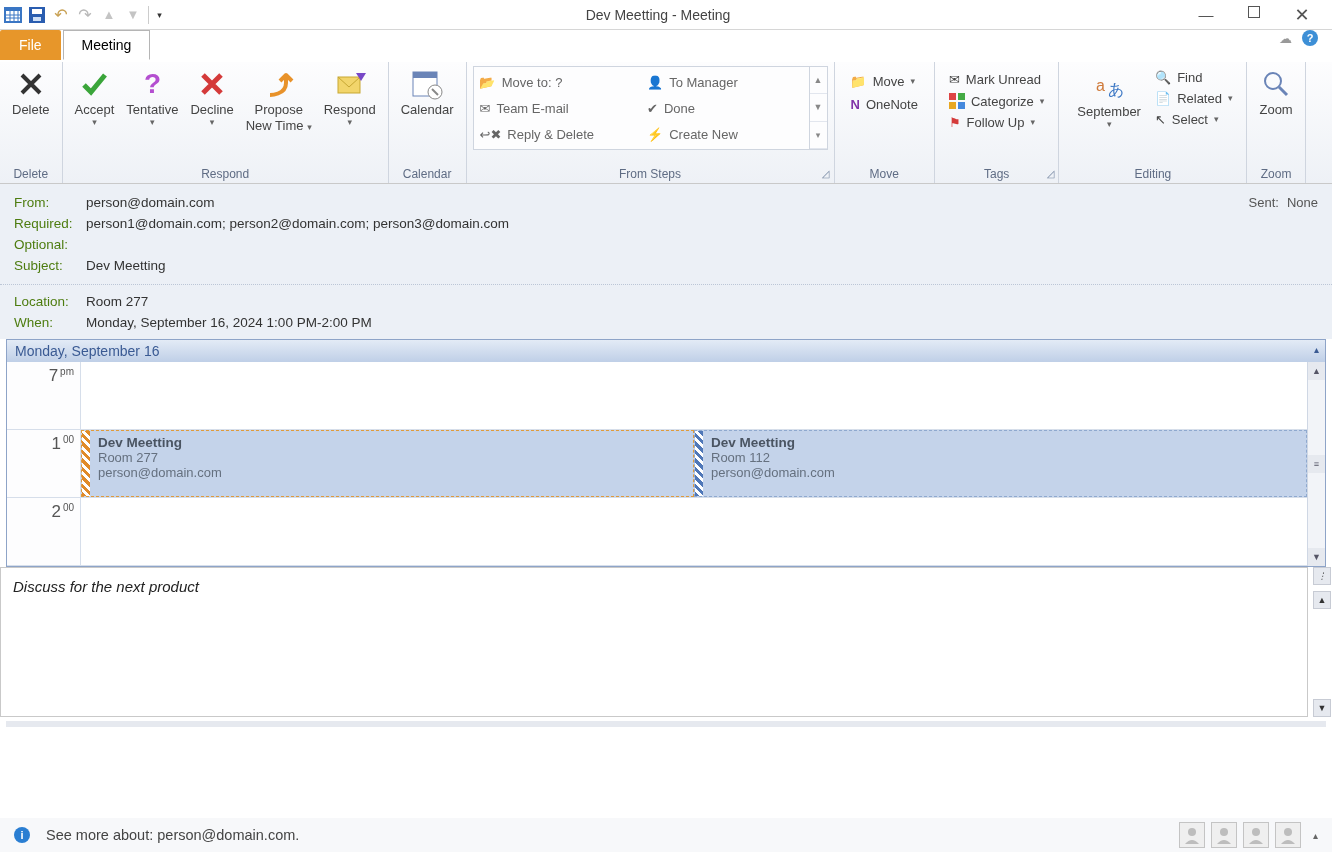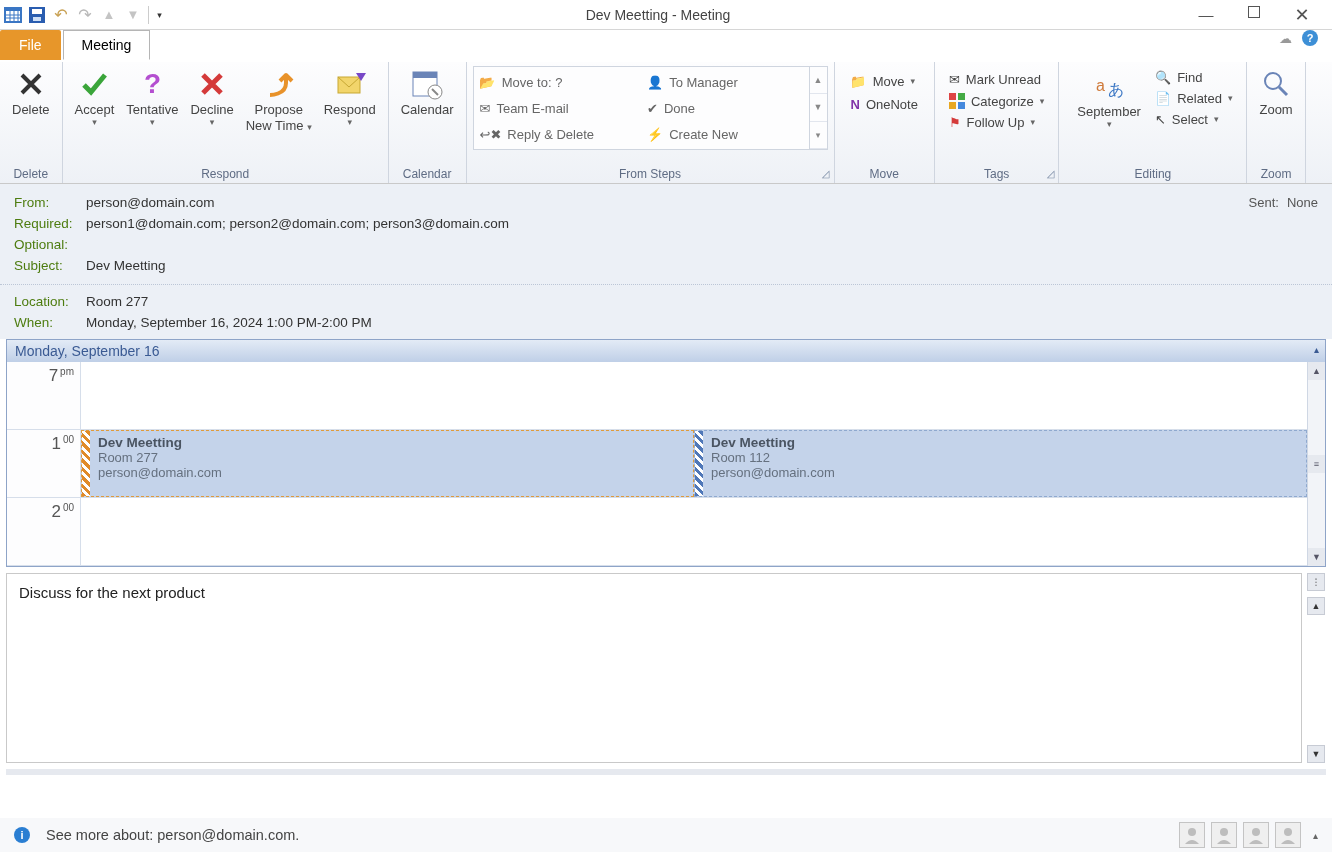--- a/index.html
+++ b/index.html
@@ -61,21 +61,21 @@
   .event.orange { border:1px dashed #e09a3a; }
   .event .et { font-weight:600; color:#4a5462; font-size:13.5px;}
   .event .er { color:#65707f; font-size:13px;}
   .event .stripe { position:absolute; left:0; top:0; bottom:0; width:8px; background:repeating-linear-gradient(45deg,#4f77b8,#4f77b8 3px,#fff 3px,#fff 6px);}
   .event.orange .stripe { background:repeating-linear-gradient(45deg,#e08a28,#e08a28 3px,#fff 3px,#fff 6px);}
   .event.left-pad { padding-left:16px;}
   .cal-scroll { width:18px; border-left:1px solid #cfd7e4; display:flex; flex-direction:column;}
   .cal-scroll .sb { flex:0 0 18px; display:flex; align-items:center; justify-content:center; background:#e6e9ef; font-size:9px; color:#556; cursor:pointer;}
   .cal-scroll .sm { flex:1; background:#f2f4f8;}
   
-  .body-area { margin:6px; height:190px; display:flex;}
+  .body-area { height:150px; display:flex;font-style:italic;}
   .body-text { flex:1; border:1px solid #c9c9c9; padding:10px 12px; font-size:15px; color:#222; background:#fff;}
   .body-side { width:20px; margin-left:4px; display:flex; flex-direction:column; align-items:center; gap:6px;}
   .body-side .sb { width:18px; height:18px; background:#e6e9ef; border:1px solid #c7cbd4; display:flex; align-items:center; justify-content:center; font-size:9px; cursor:pointer;}
   .grip { height:6px; background:#e6e9ef; margin:4px 6px 0;}
   
   .status { position:absolute; left:0; right:0; bottom:0; height:34px; background:#f7f8fa; display:flex; align-items:center; padding:0 14px;}
   .status .info { width:16px; height:16px; border-radius:50%; background:#2a7ed2; color:#fff; font-size:11px; font-weight:bold; display:flex; align-items:center; justify-content:center; margin-right:16px;}
   .status .txt { font-size:14.5px; color:#444;}
   .status .ppl { margin-left:auto; display:flex; gap:6px; align-items:center;}
   .person-sq { width:26px; height:26px; border:1px solid #c4c4c4; background:#efefef; display:flex; align-items:center; justify-content:center;}

